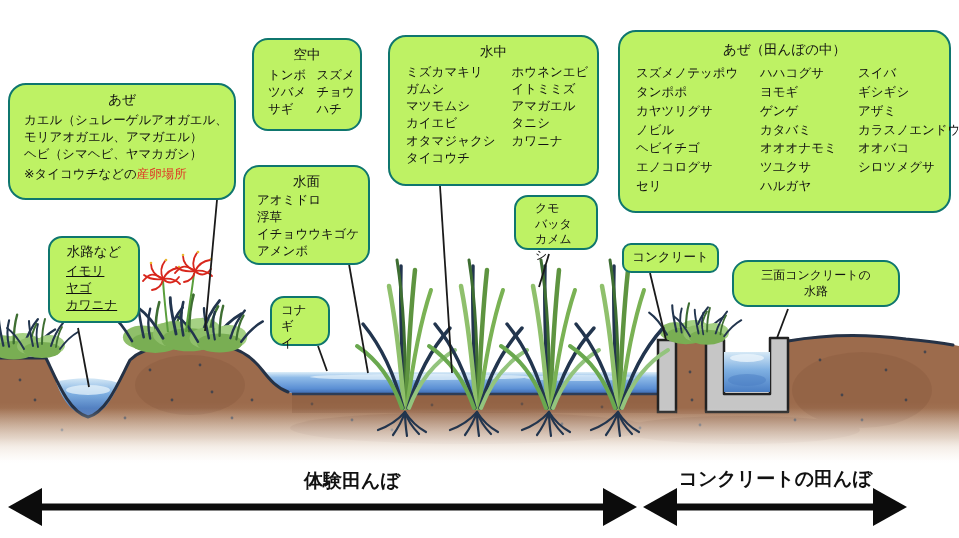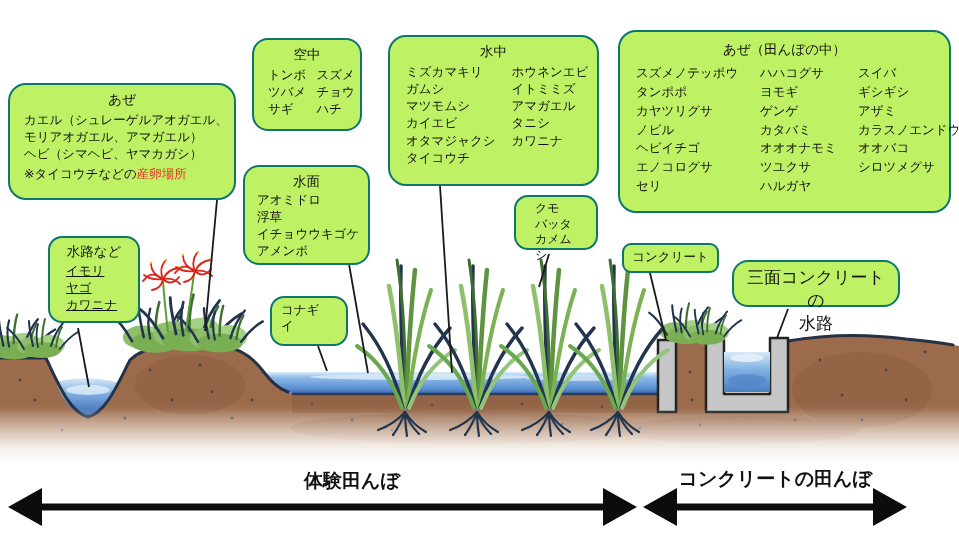--- a/index.html
+++ b/index.html
@@ -341,36 +341,36 @@
 
   <div class="callout" style="left:48px;top:236px;width:92px;height:87px;border-radius:14px;padding:5px 8px;">
     <div class="callout-title" style="margin-bottom:1px;">水路など</div>
     <div class="callout-body" style="padding-left:8px;text-decoration:underline;">
       <div>イモリ</div>
       <div>ヤゴ</div>
       <div>カワニナ</div>
     </div>
   </div>
 
-  <div class="callout" style="left:270px;top:296px;width:78px;height:50px;border-radius:14px;padding:4px 9px;line-height:1.3;">
+  <div class="callout" style="left:270px;top:296px;width:60px;height:50px;border-radius:14px;padding:4px 9px;line-height:1.3;">
     <div>コナギ</div>
     <div>イ</div>
   </div>
 
   <div class="callout" style="left:514px;top:195px;width:84px;height:55px;border-radius:14px;padding:4px 19px;font-size:12px;line-height:1.3;">
     <div>クモ</div>
     <div>バッタ</div>
     <div>カメムシ</div>
   </div>
 
   <div class="callout" style="left:622px;top:243px;width:97px;height:30px;border-radius:9px;padding:4px 6px;text-align:center;font-size:12.5px;line-height:1.4;">
     <div>コンクリート</div>
   </div>
 
-  <div class="callout" style="left:732px;top:260px;width:168px;height:47px;border-radius:16px;padding:5px 8px;text-align:center;font-size:17px;line-height:1.35;">
+  <div class="callout" style="left:732px;top:260px;width:168px;height:47px;border-radius:16px;padding:5px 8px;text-align:center;font-size:12px;line-height:1.35;">
     <div>三面コンクリートの</div>
     <div>水路</div>
   </div>
 
   <div class="range-label" style="left:180px;top:468px;width:220px;">体験田んぼ</div>
   <div class="range-label" style="left:672px;top:466px;width:200px;">コンクリートの田んぼ</div>
 
 </div>
 
 </body></html>

